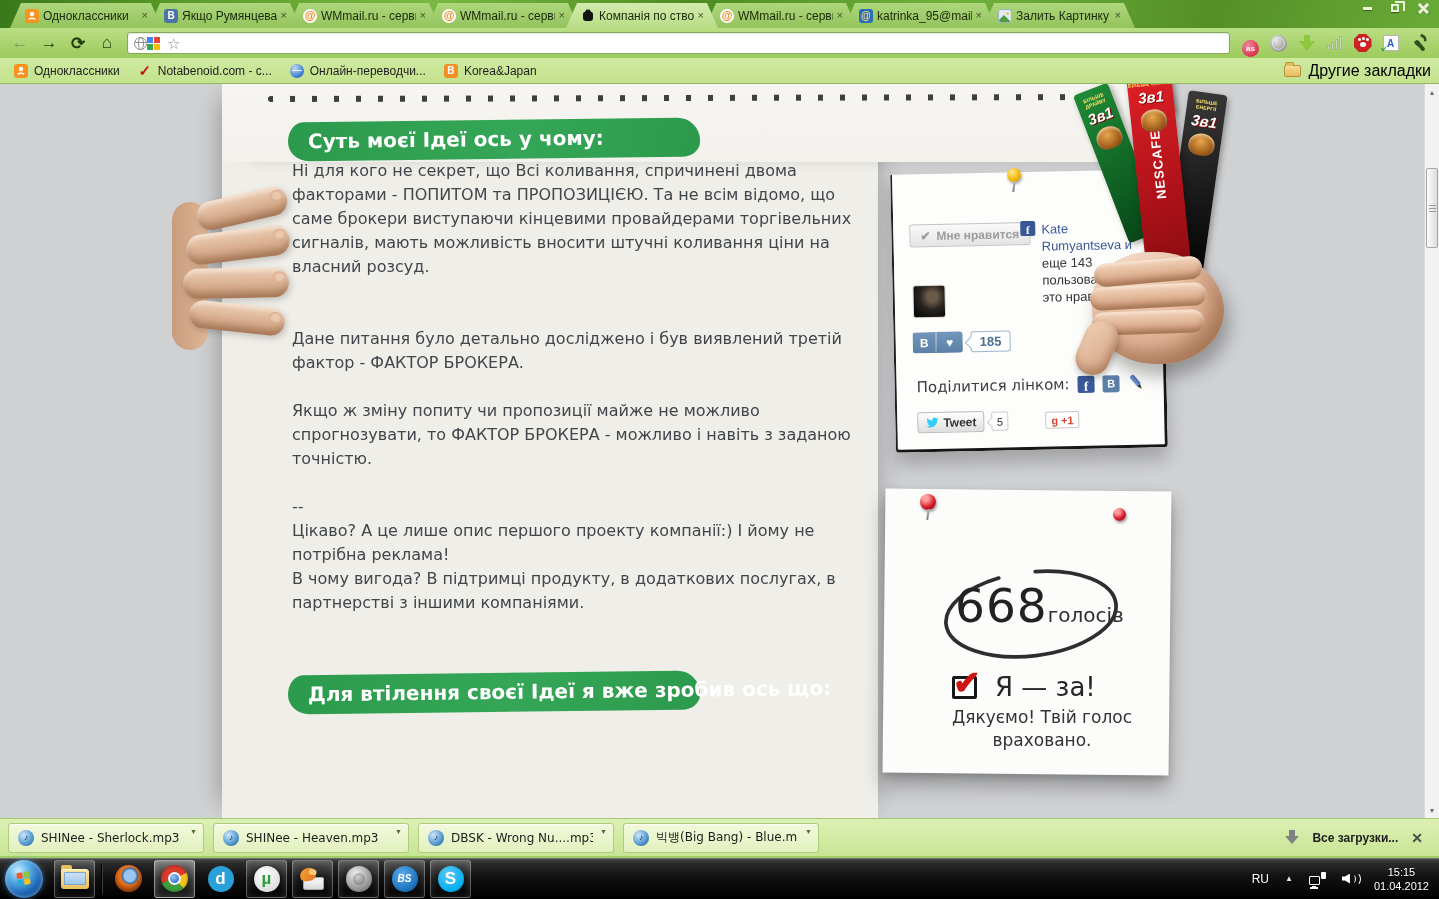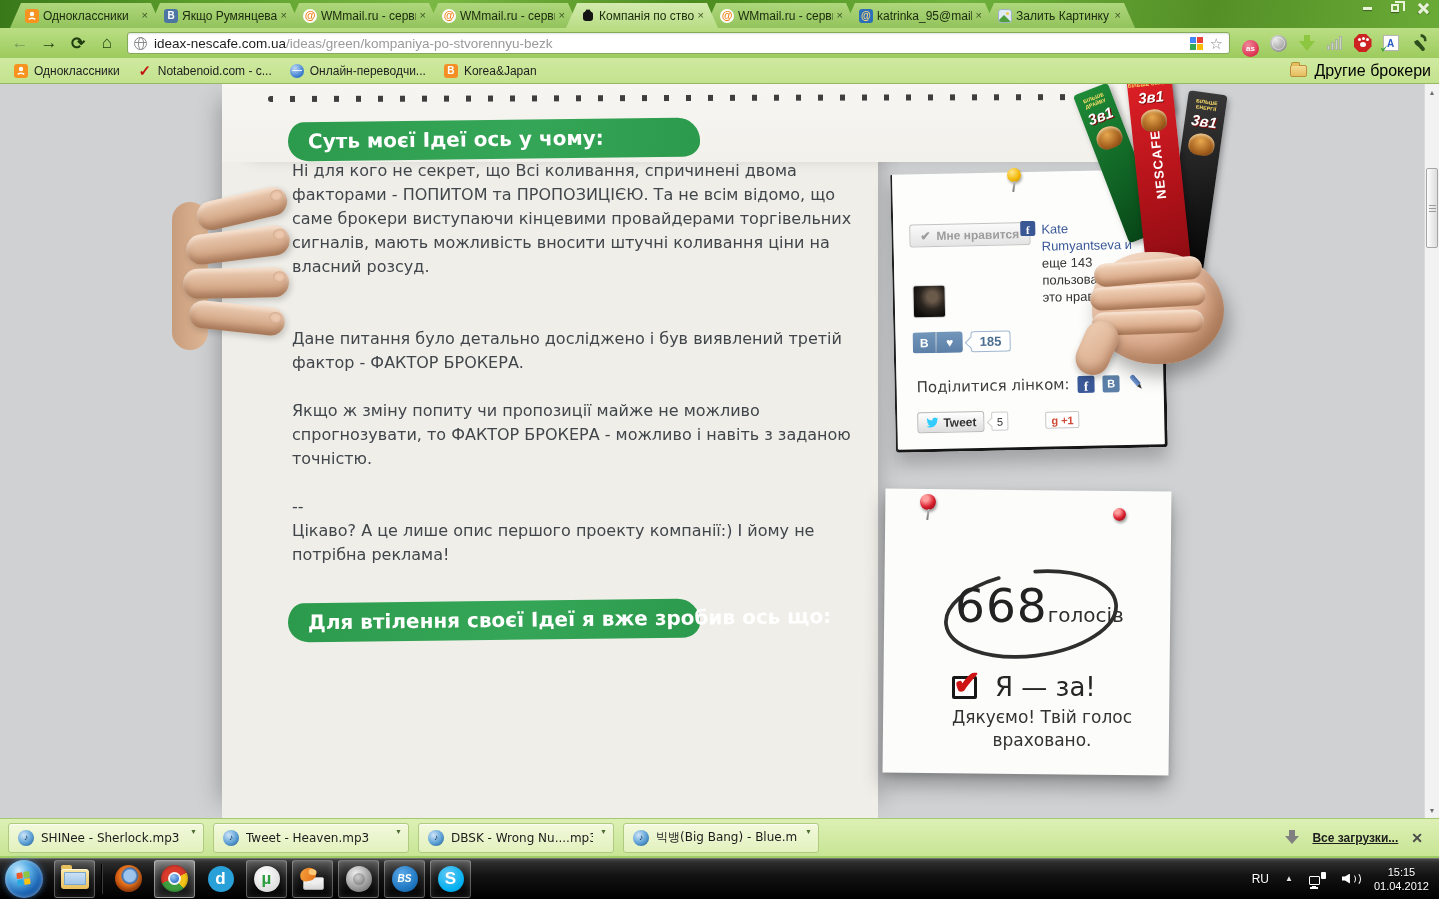--- a/index.html
+++ b/index.html
@@ -215,21 +215,21 @@
   .dlitem { width:196px; height:30px; display:flex; align-items:center; gap:7px; padding:0 6px 0 9px;
     background:linear-gradient(#f2f9dd,#e2f1bd); border:1px solid #aecb7f; border-radius:3px; box-shadow:inset 0 1px 0 rgba(255,255,255,.7); cursor:pointer; }
   .mp3ico { width:16px; height:16px; border-radius:50%; flex:0 0 16px; background:radial-gradient(circle at 35% 32%,#cfe6fa,#5a9fd4 55%,#1d4f86);
     display:flex; align-items:center; justify-content:center; color:#0d2744; font-size:8px; }
   .dlname { flex:1; font-size:12px; color:#1c1c1c; white-space:nowrap; overflow:hidden; font-family:"DejaVu Sans",sans-serif; }
   .dlcaret { font-size:7px; color:#4c6b2f; align-self:flex-start; margin-top:4px; }
   .dlright { margin-left:auto; display:flex; align-items:center; gap:13px; padding-right:8px; }
   .dlarrow { position:relative; width:14px; height:15px; }
   .dlarrow:before { content:""; position:absolute; left:4px; top:0; width:6px; height:7px; background:#808080; }
   .dlarrow:after { content:""; position:absolute; left:0; top:6px; border-left:7px solid transparent; border-right:7px solid transparent; border-top:8px solid #808080; }
-  .dlall { font-size:12px; color:#1d1d1d; text-decoration:underline; font-weight:bold; cursor:pointer; }
+  .dlall { font-size:12px; color:#1d1d1d; font-weight:bold; cursor:pointer; }
   .dlclose { font-size:14px; font-weight:bold; color:#4a4a4a; cursor:pointer; }
 
   
   .taskbar { height:41px; display:flex; align-items:center; background:linear-gradient(#4e4e4e 0,#2b2b2b 5px,#121212 18px,#000 100%);
     box-shadow:inset 0 1px 0 rgba(255,255,255,.22); }
   .orb { width:38px; height:38px; margin:0 6px 0 5px; border-radius:50%; position:relative; cursor:pointer;
     background:radial-gradient(circle at 35% 28%,#cdecff 0,#5fb3e8 28%,#1d66b5 62%,#0a3a78 100%); box-shadow:0 0 6px rgba(90,170,255,.5), inset 0 0 4px rgba(255,255,255,.5); }
   .orb .flag { position:absolute; left:12px; top:12px; width:14px; height:14px; display:grid; grid-template-columns:6px 6px; grid-template-rows:6px 6px; gap:1px; transform:rotate(-6deg) skewY(-4deg); }
   .orb .flag b { border-radius:1px; }
   .orb .flag b:nth-child(1){background:#f05a28;} .orb .flag b:nth-child(2){background:#8dc63f;}
@@ -339,21 +339,20 @@
     </div>
   </div>
 
   <div class="toolbar">
     <span class="navbtn disabled">←</span>
     <span class="navbtn">→</span>
     <span class="navbtn">⟳</span>
     <span class="navbtn">⌂</span>
     <div class="omnibox">
       <span class="globe-ico"></span>
-      <span class="urltext"><span class="dom">ideax-nescafe.com.ua</span><span class="path">/ideas/green/kompaniya-po-stvorennyu-bezk</span></span>
       <span class="grid-ico">
           <b></b>
           <b></b>
           <b></b>
           <b></b>
         </span>
       <span class="star-ico">☆</span>
     </div>
     <div class="extrow">
       <span class="ext">
@@ -402,21 +401,21 @@
     <span class="bm">
       <span class="bm-ico bm-tr"></span>
       <span class="lbl">Онлайн-переводчи...</span>
     </span>
     <span class="bm">
       <span class="bm-ico bm-blg">B</span>
       <span class="lbl">Korea&amp;Japan</span>
     </span>
     <span class="otherbm">
       <span class="folder-ico"></span>
-      <span class="lbl">Другие брокери</span>
+      <span class="lbl">Другие закладки</span>
     </span>
   </div>
 
   <div class="viewport">
     <div class="col"></div>
     <div class="band"></div>
     <div class="dotsrow"></div>
 
     <div class="palm-edge"></div>
     <div class="finger f1"></div>
@@ -424,20 +423,21 @@
     <div class="finger f3"></div>
     <div class="finger f4"></div>
 
     <div class="content">
       <div class="gpill">Суть моєї Ідеї ось у чому:</div>
       <p class="wide-after">Ні для кого не секрет, що Всі коливання, спричинені двома факторами - ПОПИТОМ та ПРОПОЗИЦІЄЮ. Та не всім відомо, що саме брокери виступаючи кінцевими провайдерами торгівельних сигналів, мають можливість вносити штучні коливання ціни на власний розсуд.</p>
       <p>Дане питання було детально досліджено і був виявлений третій фактор - ФАКТОР БРОКЕРА.</p>
       <p>Якщо ж зміну попиту чи пропозиції майже не можливо спрогнозувати, то ФАКТОР БРОКЕРА - можливо і навіть з заданою точністю.</p>
       <p class="tight">--</p>
       <p class="tight">Цікаво? А це лише опис першого проекту компанії:) І йому не потрібна реклама!</p>
+      <p>В чому вигода? В підтримці продукту, в додаткових послугах, в партнерстві з іншими компаніями.</p>
       <div class="gpill h2gap">Для втілення своєї Ідеї я вже зробив ось що:</div>
     </div>
 
     <div class="likecard">
       <div class="likebtn">
         <span>✔</span>
         <span>Мне нравится</span>
       </div>
       <div class="fbblock">
         <span class="fbico">f</span>
@@ -528,21 +528,21 @@
   </div>
 
   <div class="dlbar">
     <div class="dlitem">
       <span class="mp3ico">♪</span>
       <span class="dlname">SHINee - Sherlock.mp3</span>
       <span class="dlcaret">▼</span>
     </div>
     <div class="dlitem">
       <span class="mp3ico">♪</span>
-      <span class="dlname">Tweet - Heaven.mp3</span>
+      <span class="dlname">SHINee - Heaven.mp3</span>
       <span class="dlcaret">▼</span>
     </div>
     <div class="dlitem">
       <span class="mp3ico">♪</span>
       <span class="dlname">DBSK - Wrong Nu....mp3</span>
       <span class="dlcaret">▼</span>
     </div>
     <div class="dlitem">
       <span class="mp3ico">♪</span>
       <span class="dlname">빅뱅(Big Bang) - Blue.mp3</span>

